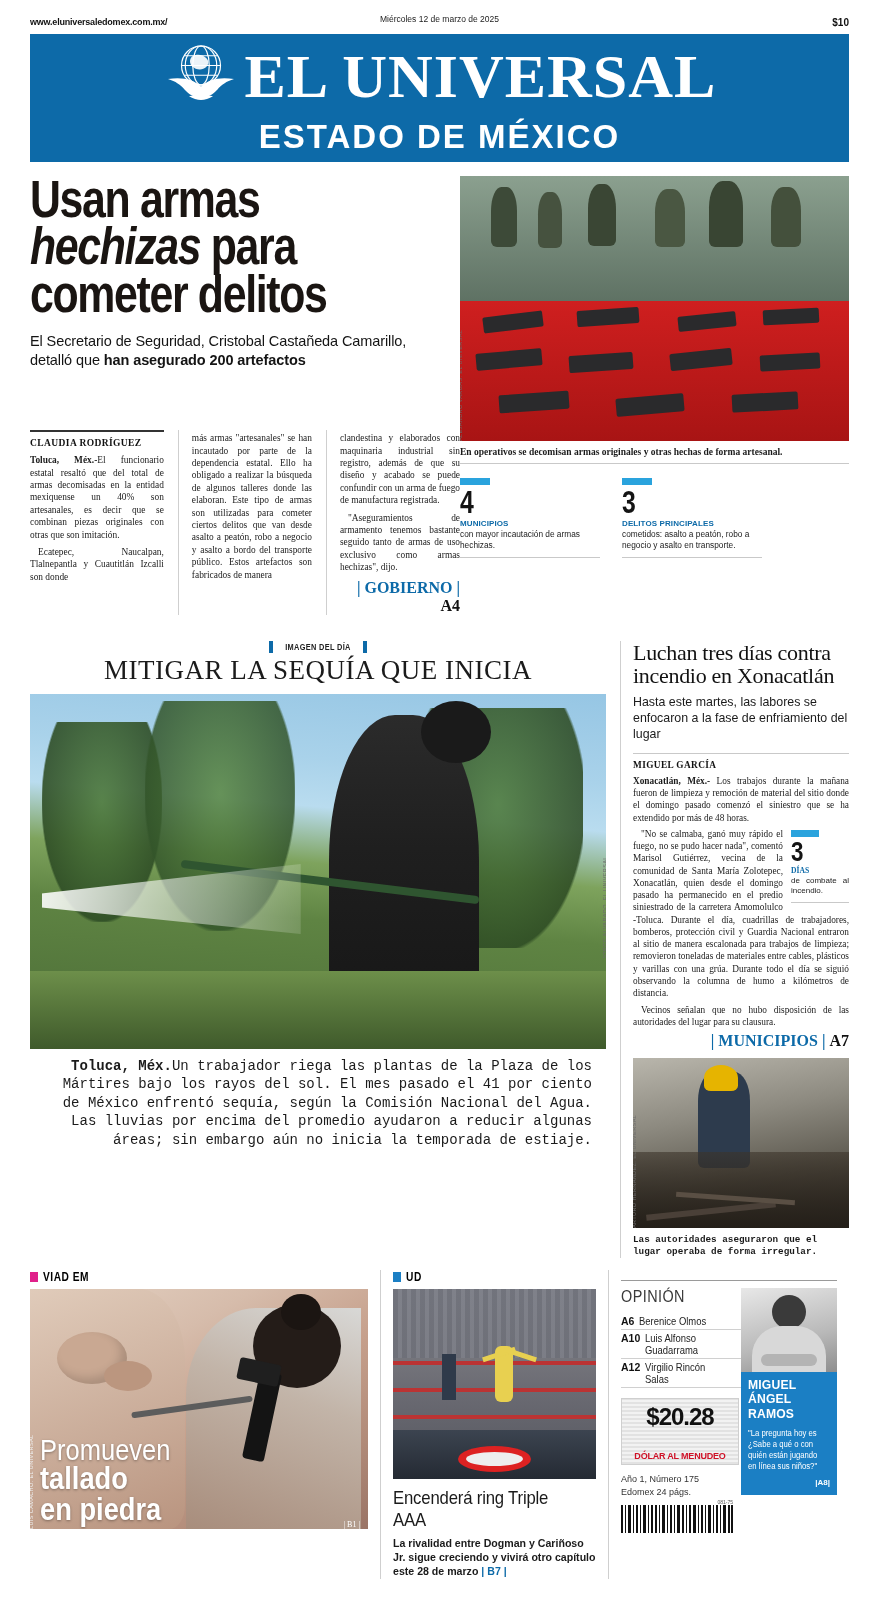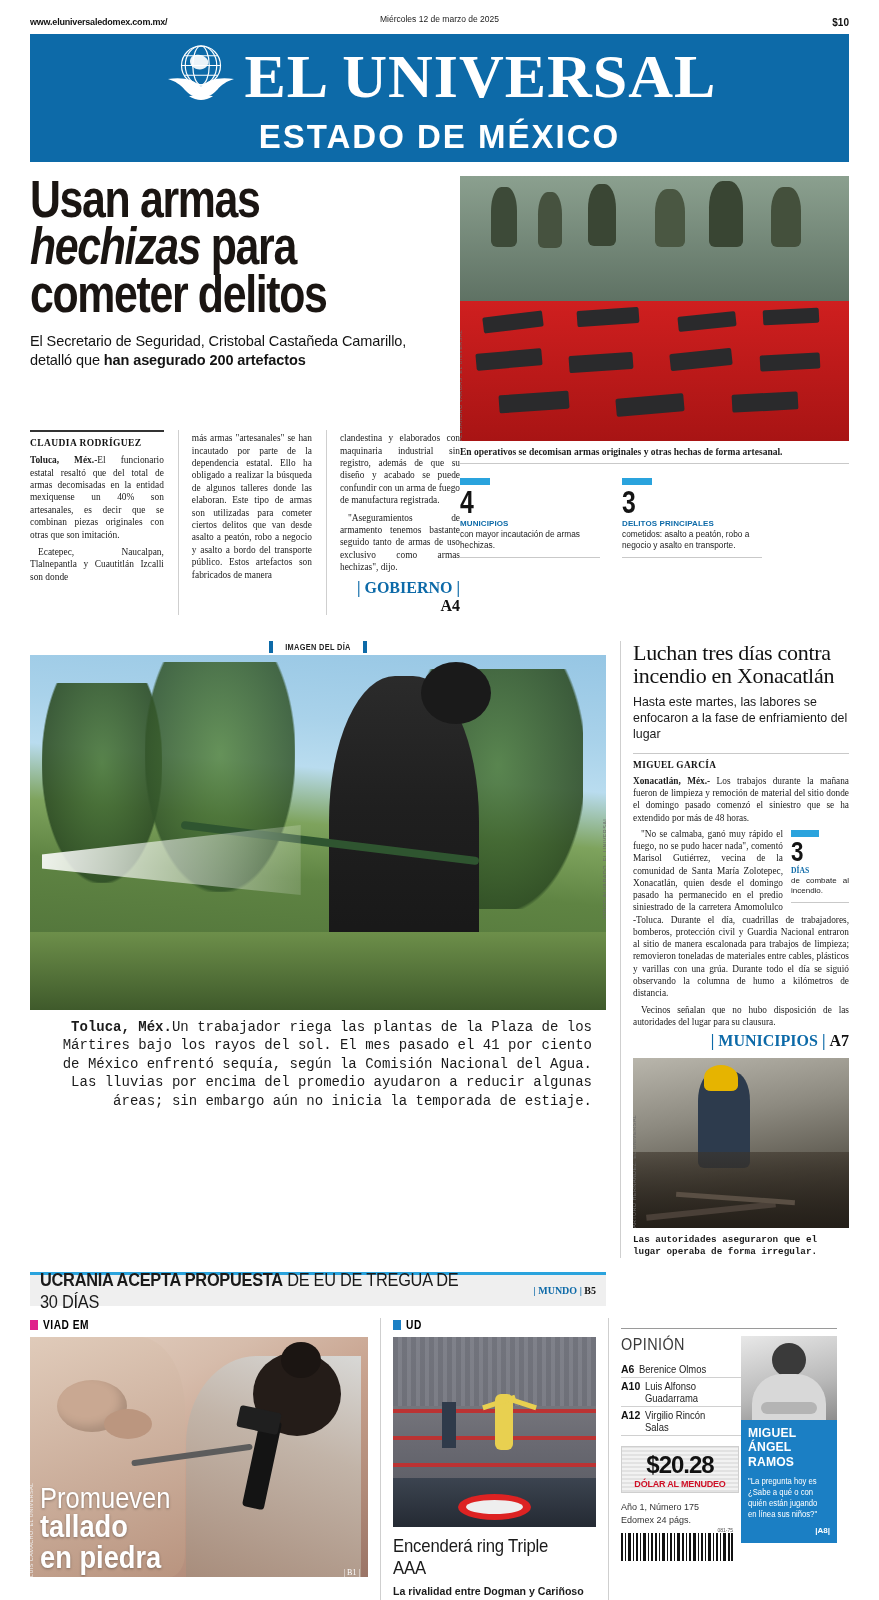--- a/index.html
+++ b/index.html
@@ -278,21 +278,21 @@
   .op-item .nm { font-size: 10.5px; color:#222; transform: scaleX(0.9); transform-origin:left center; }
   .op-left { width: 120px; float: left; }
   .op-right { width: 96px; float: right; }
 
   .dolar {
     margin-top: 10px; width: 118px;
     background: repeating-linear-gradient(0deg,#e2e2e2 0 2px,#f2f2f2 2px 4px);
     border: 1px solid #cfcfcf; text-align:center; padding: 4px 0 3px;
   }
   .dolar .v { font-weight: bold; font-size: 24px; color:#111; letter-spacing:-1px; }
-  .dolar .l { color:#cf1127; font-weight: bold; font-size: 9px; letter-spacing:-0.2px; }
+  .dolar .l { color:#cf1127; font-weight: bold; font-size: 9px; letter-spacing:-0.2px;margin-top:20px; }
   .issue { font-size: 9px; color:#333; margin-top: 8px; line-height:1.45; }
 
   .barcode { margin-top: 6px; width: 112px; height: 28px; position: relative; }
   .barcode .num { position:absolute; right:0; top:-6px; font-size:5px; color:#555; }
 
   .col-card { width: 96px; }
   .col-photo {
     width: 96px; height: 84px;
     background: linear-gradient(165deg,#e8e8e8, #b9b9b9 60%, #8e8e8e);
     position: relative; overflow: hidden;
@@ -429,20 +429,21 @@
     </div>
   </div>
 
   <div class="midgrid" style="margin-top:26px;">
     <div class="mid-left">
       <div class="imagen-kicker">
         <span class="tick"></span>
         <span class="kt">IMAGEN DEL DÍA</span>
         <span class="tick"></span>
       </div>
+      <div class="imagen-title">MITIGAR LA SEQUÍA QUE INICIA</div>
 
       <div class="big-photo">
         <div style="position:absolute;inset:0;background:linear-gradient(185deg,#96c6e4 0%,#a9d2ea 22%,#b9dcef 34%,#7ea35d 48%,#5f8443 62%,#4a6b36 100%);"></div>
 
         <div style="position:absolute;left:2%;top:8%;width:120px;height:200px;background:radial-gradient(ellipse at 50% 40%,#4e7a3c,#2f4e26 70%,transparent 72%);opacity:.9;"></div>
         <div style="position:absolute;left:20%;top:2%;width:150px;height:230px;background:radial-gradient(ellipse at 50% 40%,#57853f,#33552a 70%,transparent 72%);opacity:.85;"></div>
         <div style="position:absolute;right:4%;top:4%;width:170px;height:240px;background:radial-gradient(ellipse at 50% 40%,#4d7a3a,#2e4c24 72%,transparent 74%);opacity:.88;"></div>
 
         <div style="position:absolute;right:22%;top:6%;width:150px;height:330px;background:linear-gradient(180deg,#2b2b2b 0%,#1f1f1f 40%,#151515 100%);border-radius:44% 44% 10px 10px;"></div>
         <div style="position:absolute;right:20%;top:2%;width:70px;height:62px;background:#1a1a1a;border-radius:50%;"></div>
@@ -487,34 +488,20 @@
         <div style="position:absolute;left:33%;top:4%;width:34px;height:26px;background:#e6b400;border-radius:50% 50% 20% 20%;"></div>
         <div style="position:absolute;left:0;right:0;bottom:0;height:45%;background:linear-gradient(180deg,rgba(60,52,42,.6),#241f19);"></div>
         <div style="position:absolute;left:6%;bottom:8%;width:60%;height:6px;background:#4a4038;transform:rotate(-6deg);"></div>
         <div style="position:absolute;left:20%;bottom:16%;width:55%;height:5px;background:#5a4f44;transform:rotate(4deg);"></div>
         <div class="photo-credit-v" style="height:170px;left:-2px;">ARTURO HERNÁNDEZ. EL UNIVERSAL</div>
       </div>
       <div class="r-photo-cap">Las autoridades aseguraron que el lugar operaba de forma irregular.</div>
     </div>
   </div>
 
-  <div style="display:flex;">
-    <div style="width:590px;padding-right:14px;">
-      <div class="ucrania">
-        <div class="txt">
-          <b>UCRANIA ACEPTA PROPUESTA</b><span> DE EU DE TREGUA DE 30 DÍAS</span>
-        </div>
-        <div class="ref">
-          <span class="sec">| <span>MUNDO</span> |</span>
-          <span class="pg">B5</span>
-        </div>
-      </div>
-    </div>
-    <div style="width:229px;"></div>
-  </div>
 
   <div class="bottom">
 
     <div class="b1">
       <div class="kicker-row">
         <span class="sq" style="background:#e0218a"></span>
         <span class="kt">VIAD EM</span>
       </div>
       <div class="b1-photo">
         <div style="position:absolute;inset:0;background:linear-gradient(150deg,#e4d2c3 0%,#d6bcab 30%,#c6a08c 55%,#b08a78 80%,#9a7466 100%);"></div>

